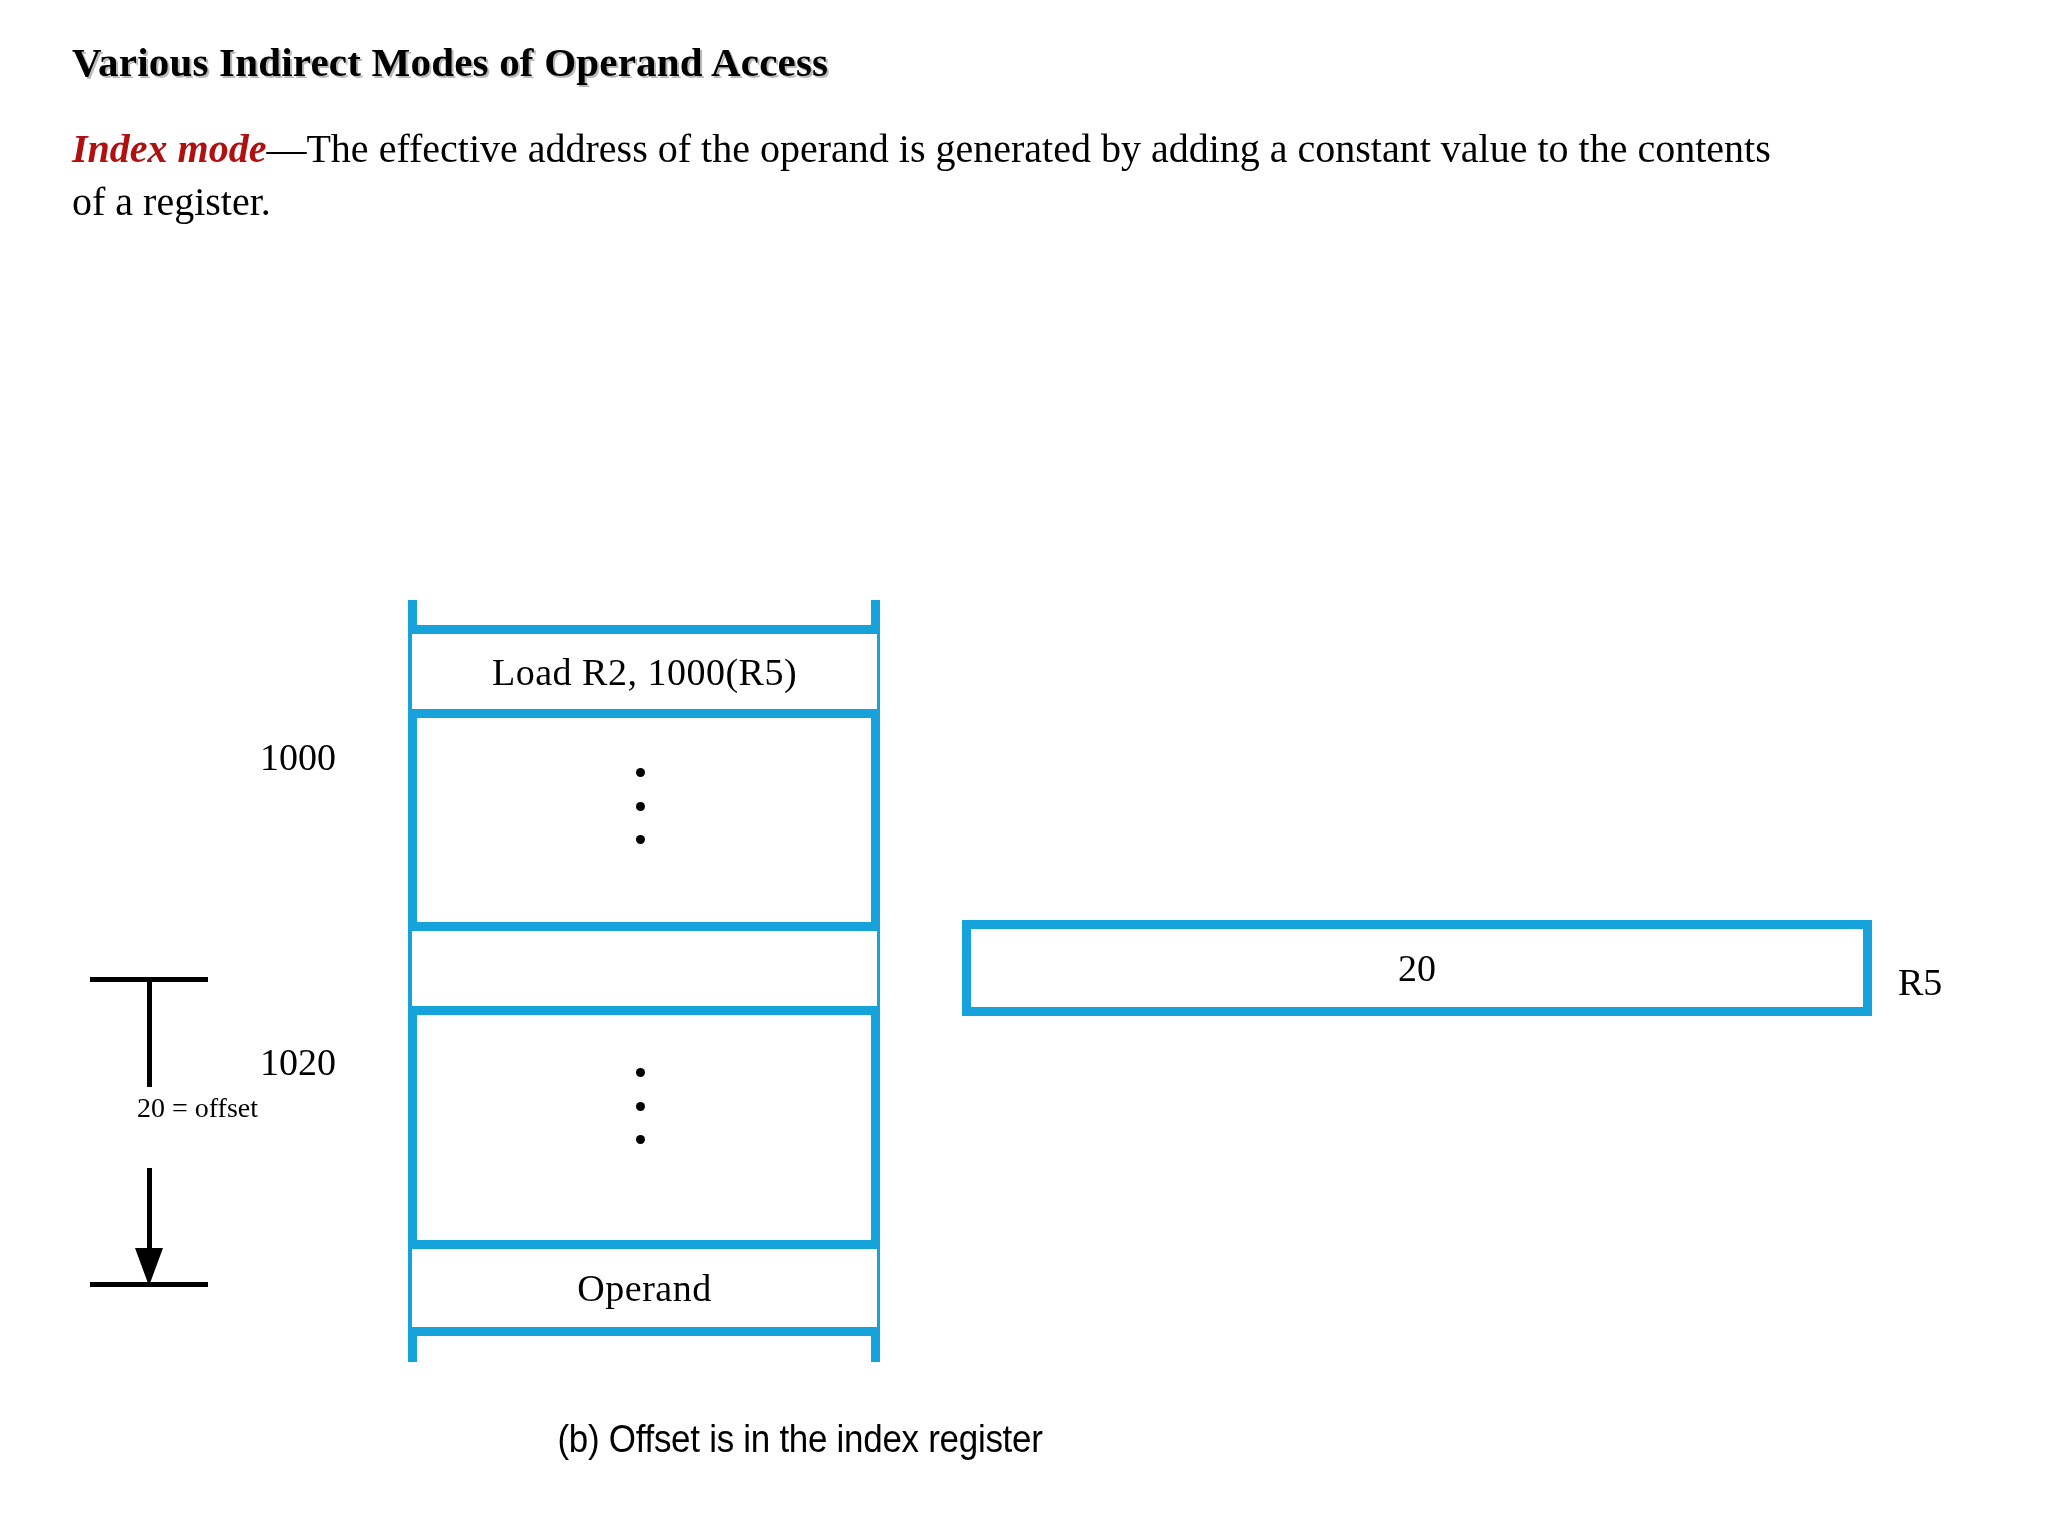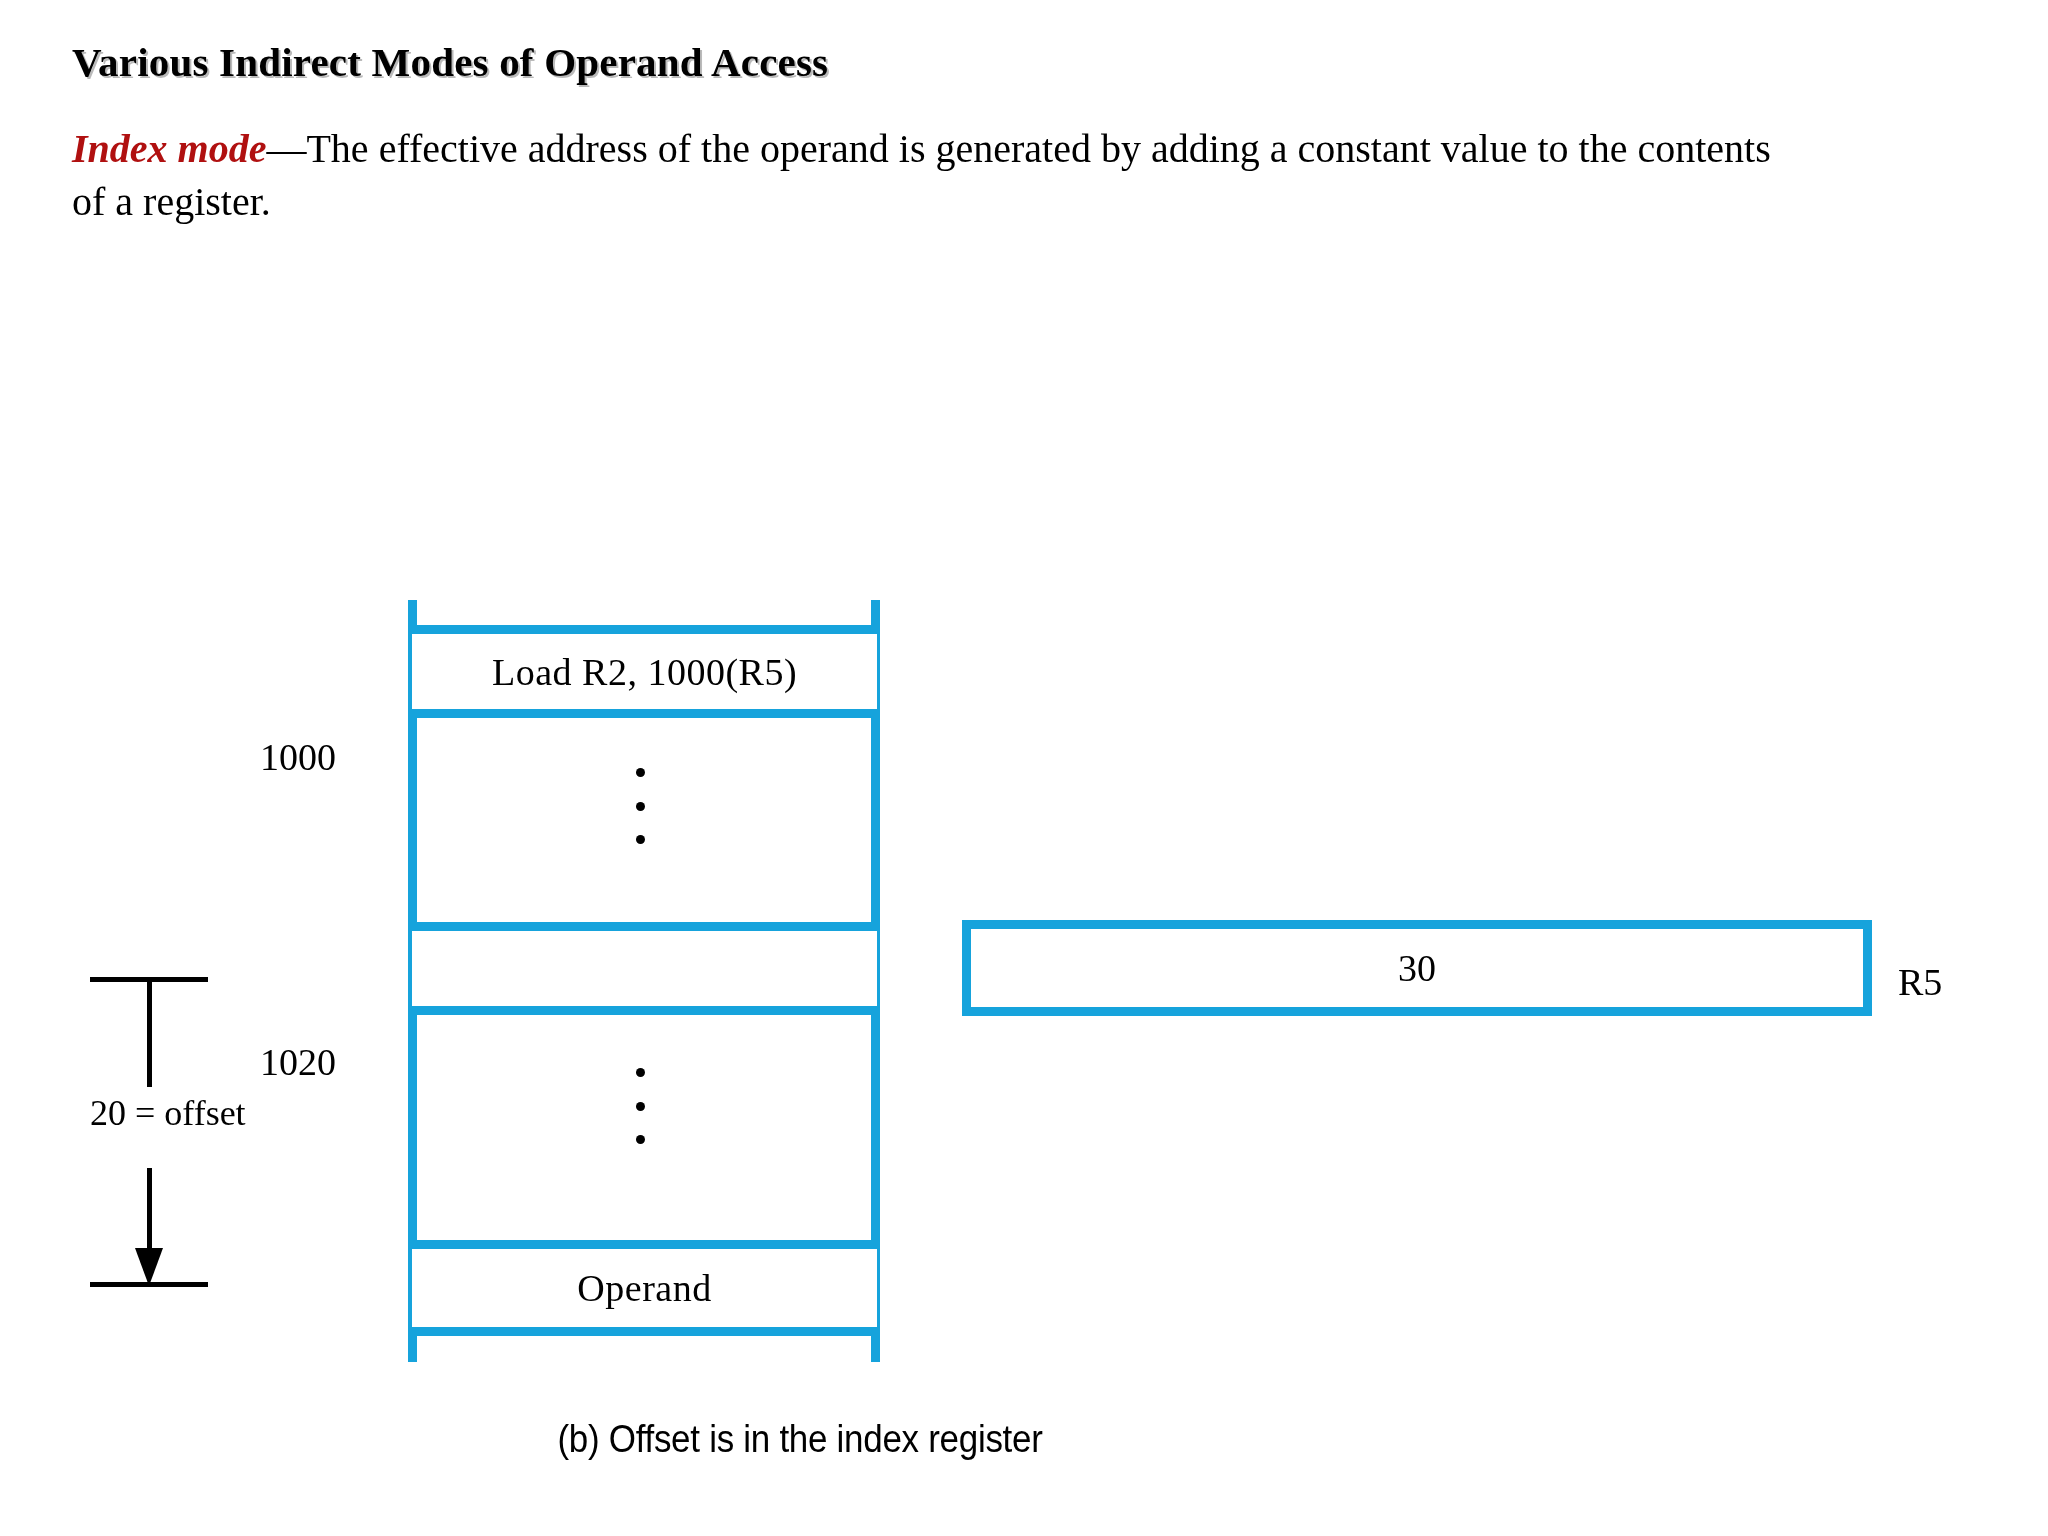--- a/index.html
+++ b/index.html
@@ -169,22 +169,23 @@
     border-left: 14px solid transparent;
     border-right: 14px solid transparent;
     border-top: 38px solid #000000;
   }
 
   .offset-label {
     position: absolute;
     left: 0px;
     top: 132px;
     width: 215px;
-    font-family: "Liberation Serif", serif;
-    font-size: 36px;
+    text-align: center;
+    font-family: "Liberation Serif", serif;
+    font-size: 28px;
     color: #000000;
     white-space: nowrap;
   }
 
   .addr-label {
     position: absolute;
     font-family: "Liberation Serif", serif;
     font-size: 38px;
     color: #000000;
     white-space: nowrap;
@@ -286,19 +287,19 @@
     <div class="offset-label">20 = offset</div>
     <div class="stem" id="stem-lower"></div>
     <div id="arrow-head"></div>
     <div class="tick-line" id="tick-bottom"></div>
   </div>
 
   <div class="addr-label" id="addr-start">1000</div>
   <div class="addr-label" id="addr-end">1020</div>
 
   <div id="register-box">
-    <span class="reg-value">30</span>
+    <span class="reg-value">20</span>
   </div>
   <div id="register-label">R5</div>
 
   <div id="figure-caption">(b) Offset is in the index register</div>
 
 </div>
 
 </body></html>

